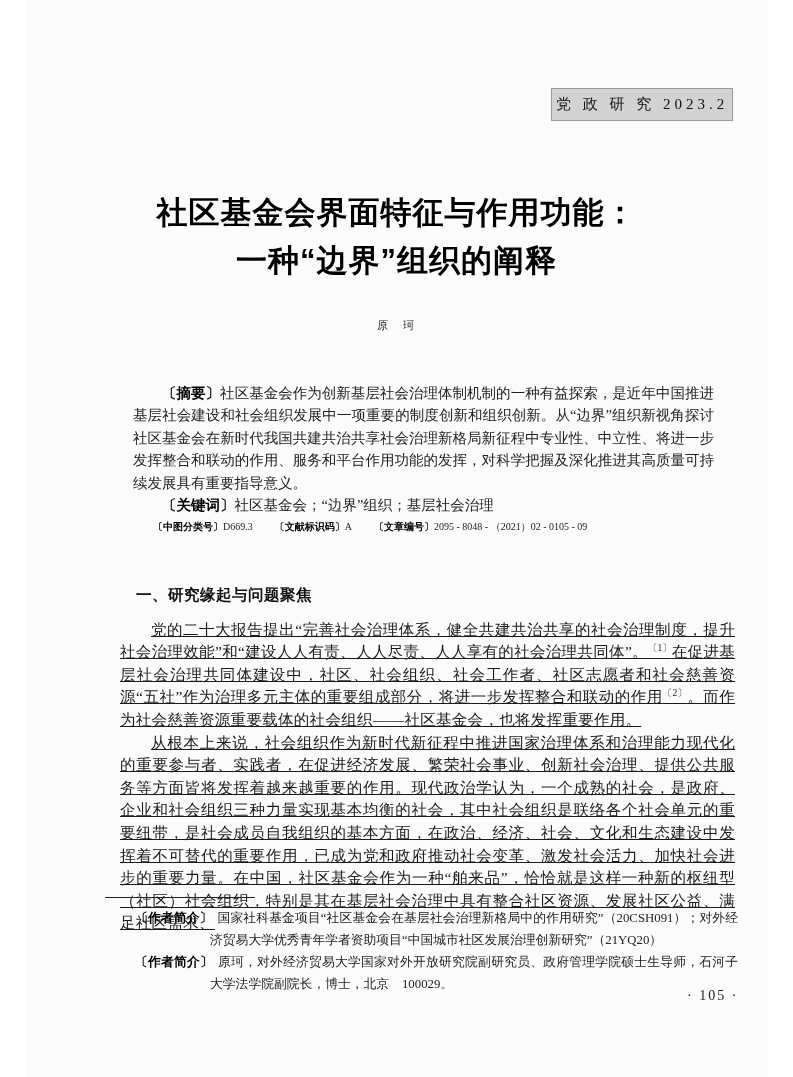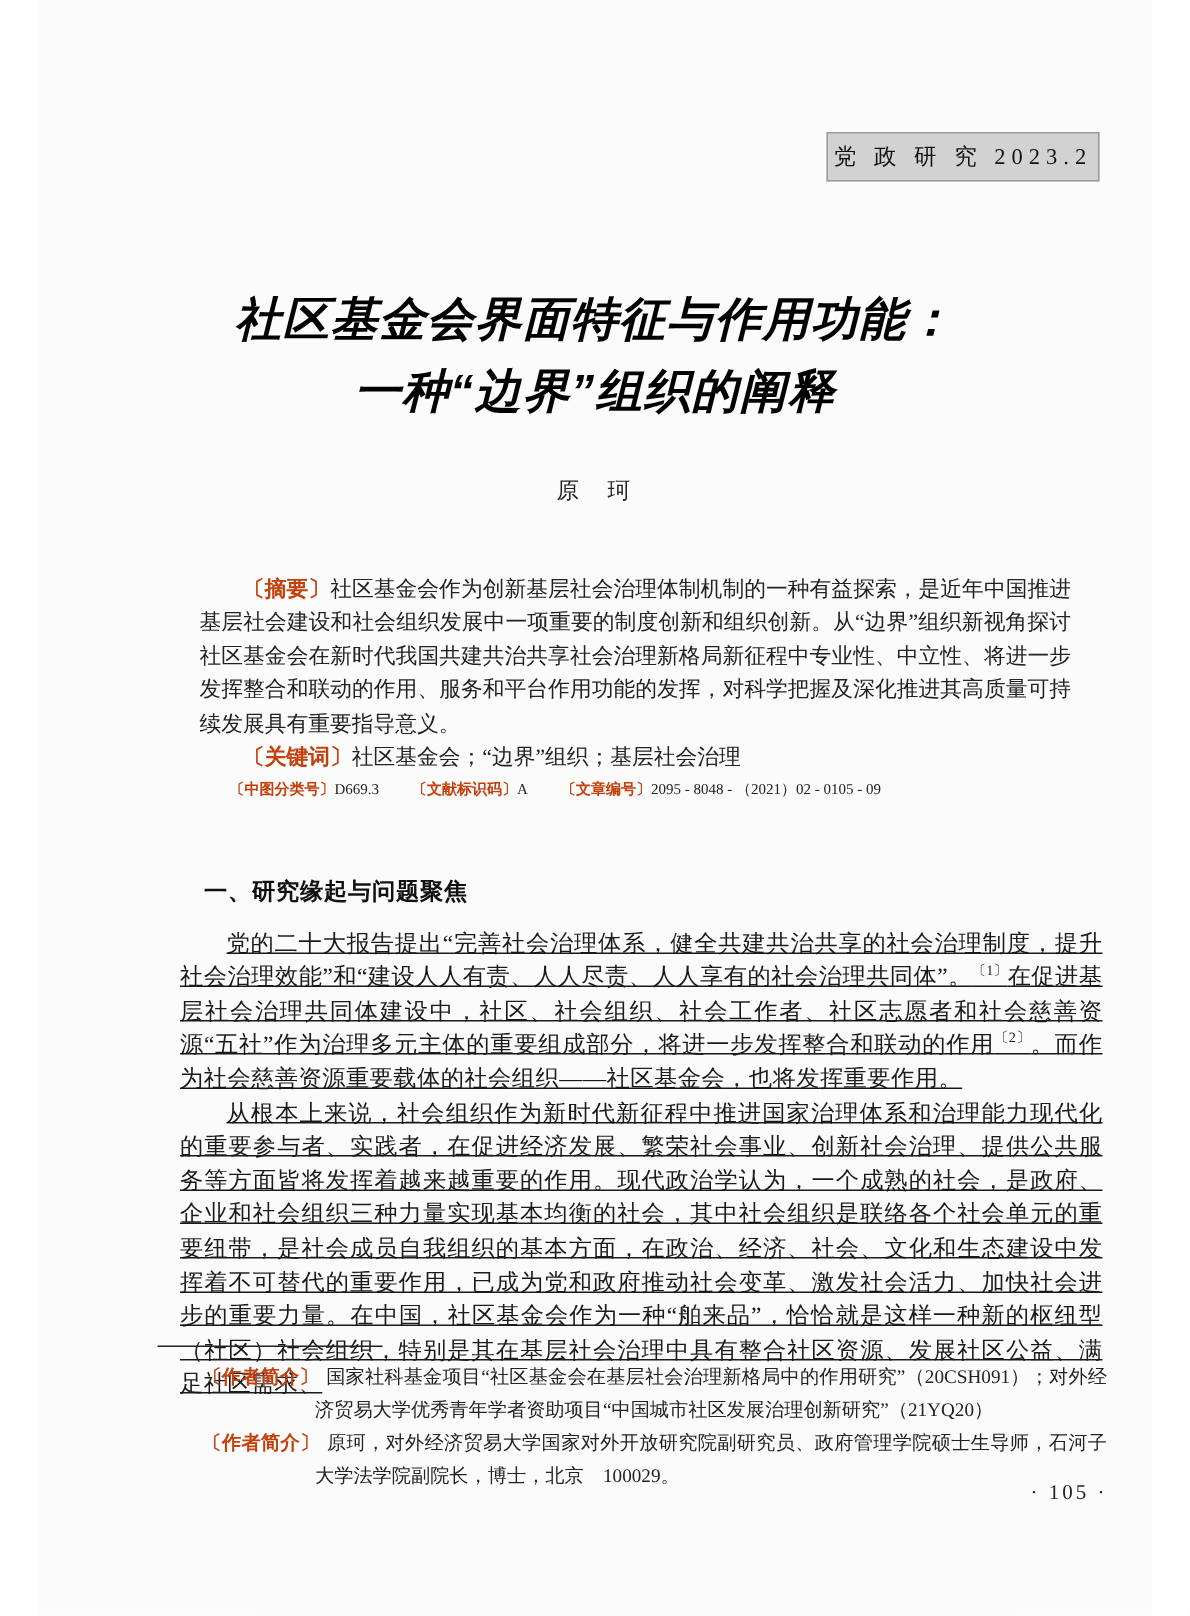--- a/index.html
+++ b/index.html
@@ -23,38 +23,38 @@
   .journal-box span {
     font-size:15px; letter-spacing:4px; color:#111;
     font-family:"Liberation Serif","DejaVu Serif",serif;
   }
   
   .title {
     position:absolute; top:189px; left:0; right:0;
     margin:0; text-align:center;
     font-family:"Liberation Sans","DejaVu Sans",sans-serif;
     font-weight:bold; color:#000;
-    font-size:31px; line-height:48px; letter-spacing:1px;font-style:italic;
+    font-size:31px; line-height:48px; letter-spacing:1px;
   }
   .title .tl { display:block; }
   
   .author {
     position:absolute; top:318px; left:0; right:0;
-    text-align:center; font-size:15px; color:#222; letter-spacing:2px;
+    text-align:center; font-size:11px; color:#222; letter-spacing:2px;
   }
   
   .front {
     position:absolute; top:382px; left:108px; width:581px;
     font-size:14.5px; line-height:22.4px; color:#222;
     text-align:justify;
   }
   .front p { margin:0; text-indent:2em; }
   .lbl {
     font-family:"Liberation Sans","DejaVu Sans",sans-serif;
-    font-weight:bold; color:#c2410c;
+    font-weight:bold; color:#000000;
   }
   .classif { white-space:nowrap; font-size:10px; }
   .classif .val { margin-right:22px; }
   .classif .val:last-child { margin-right:0; }
   
   .body-area {
     position:absolute; top:584px; left:80px; width:630px;
     font-size:15.5px; line-height:22.6px; letter-spacing:0.3px;
     text-align:justify; color:#1a1a1a;
   }

